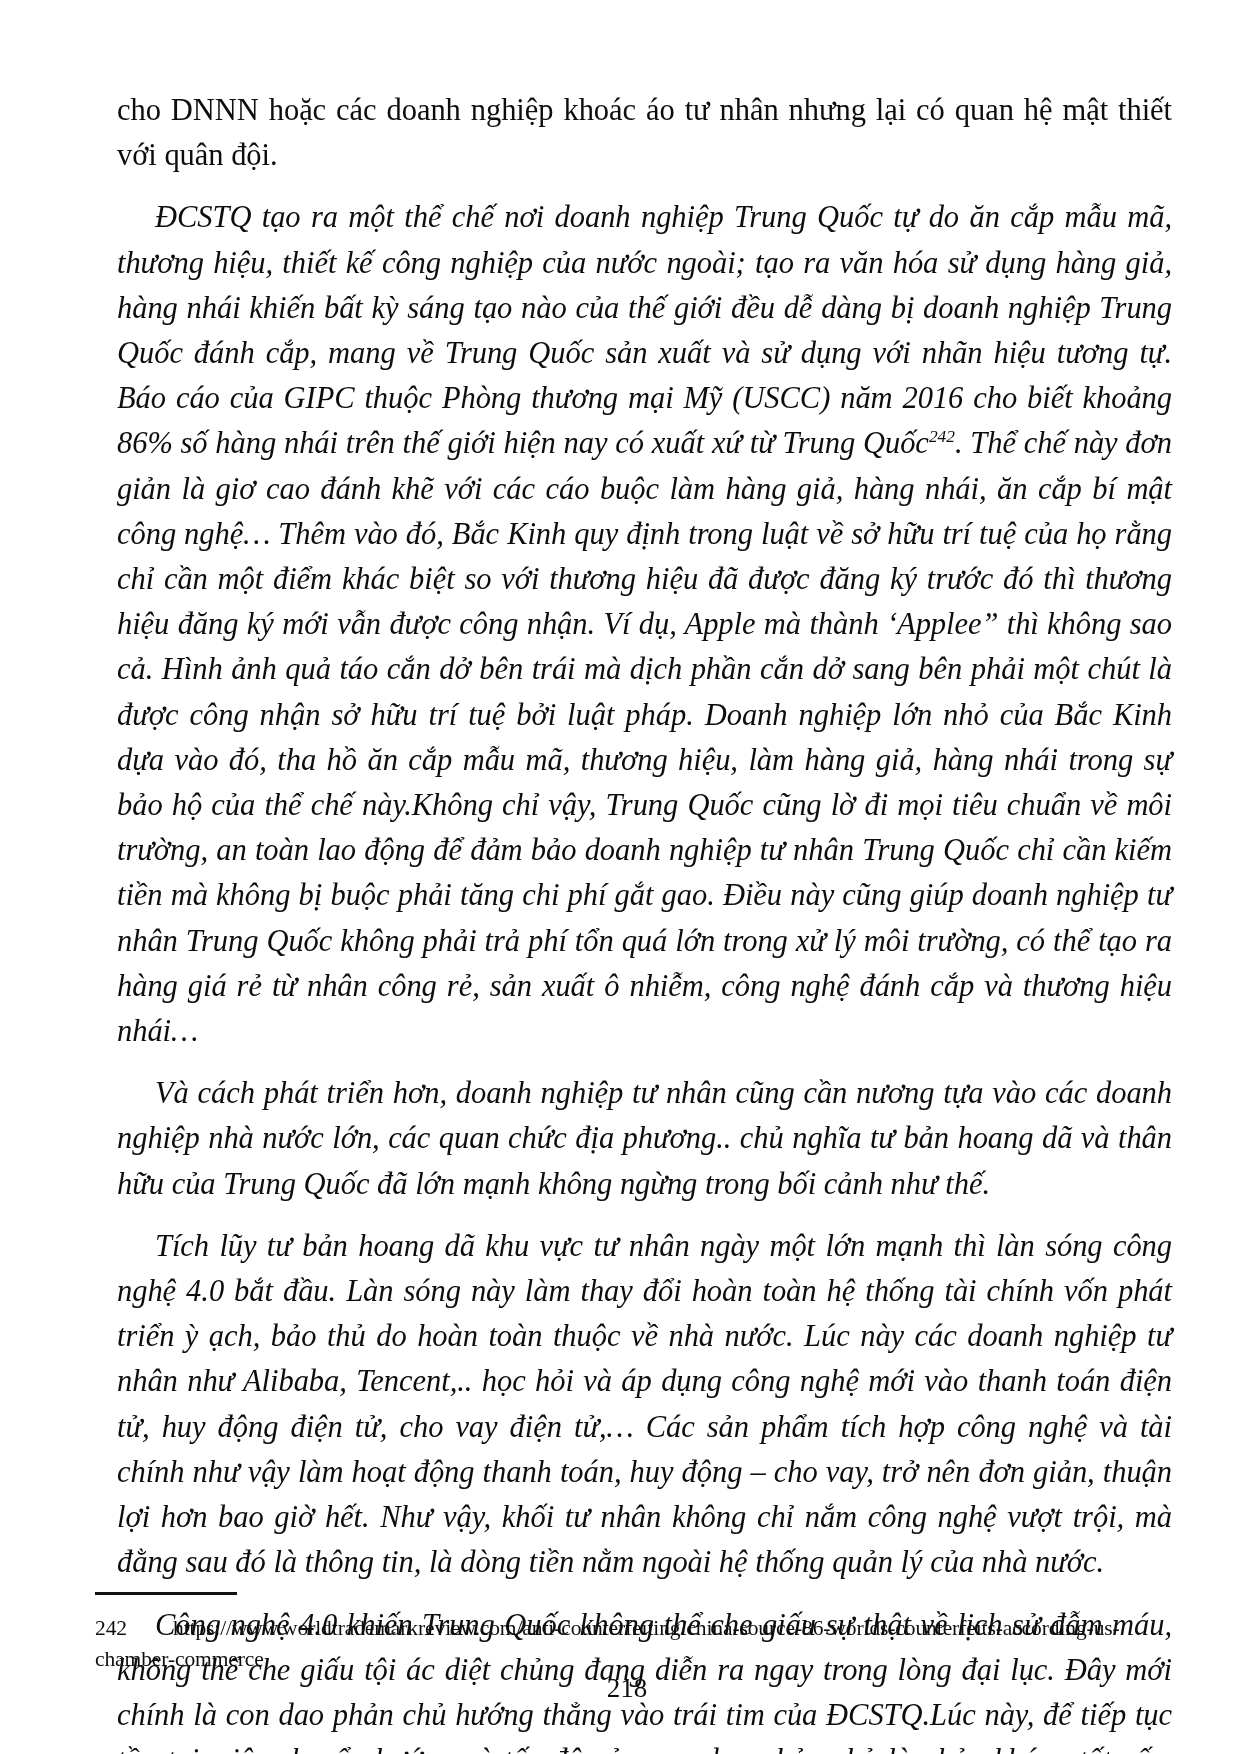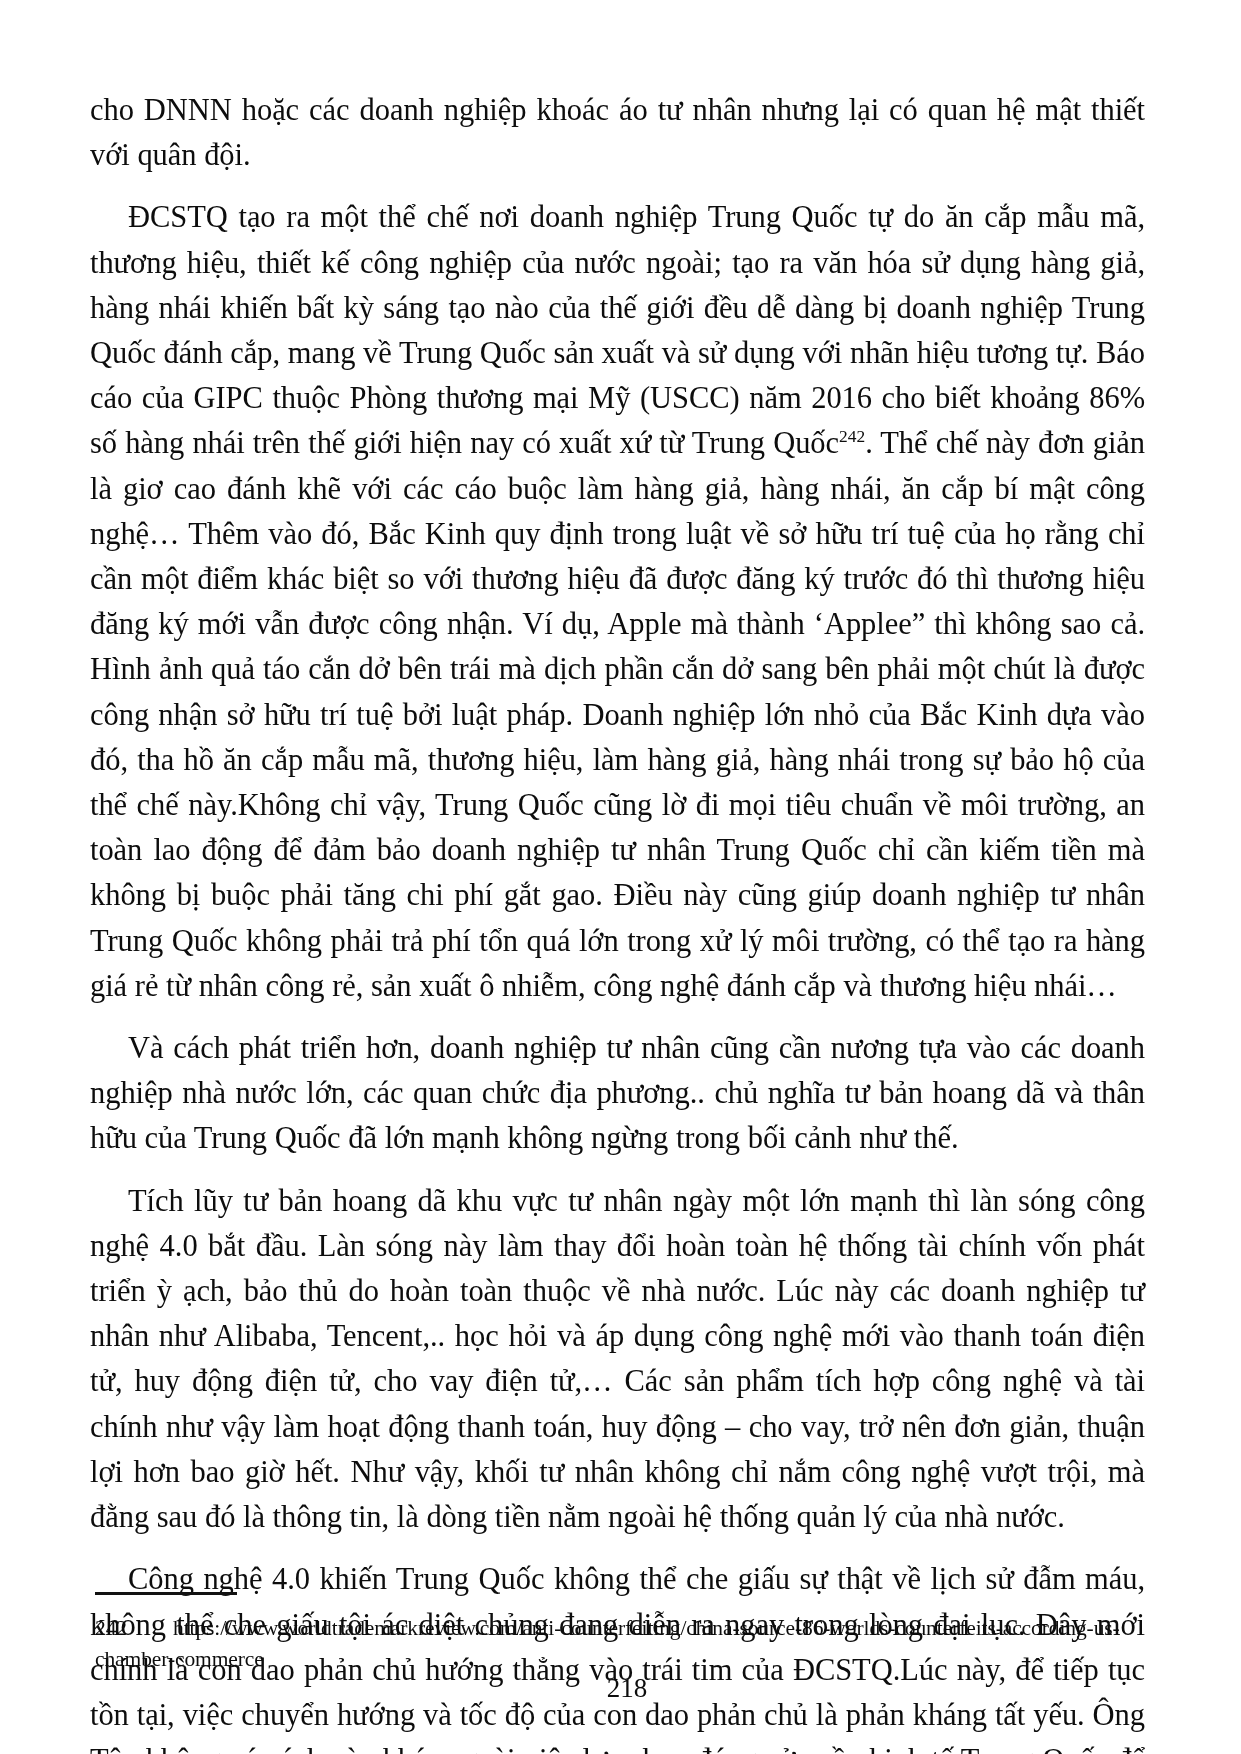--- a/index.html
+++ b/index.html
@@ -14,36 +14,37 @@
     color: #0d0d0d;
     position: relative;
     overflow: hidden;
   }
   .page {
     position: absolute;
     left: 0; top: 0;
     width: 1241px;
     height: 1700px;
     box-sizing: border-box;
-    padding: 88px 92px 0 90px;
+    padding: 88px 92px 0 117px;
   }
   .body-text {
     width: 1055px;
   }
   p.para {
     margin: 0;
     font-size: 30.5px;
     line-height: 45.2px;
     text-align: justify;
     text-justify: inter-word;
     letter-spacing: -0.05px;
     word-spacing: 0.1px;
   }
   p.para.indent {
     text-indent: 38px;
+    font-style: italic;
   }
   p.para.gap {
     margin-top: 17px;
   }
   sup.fn-ref {
     font-size: 0.57em;
     vertical-align: super;
     line-height: 0;
     letter-spacing: 0;
   }

